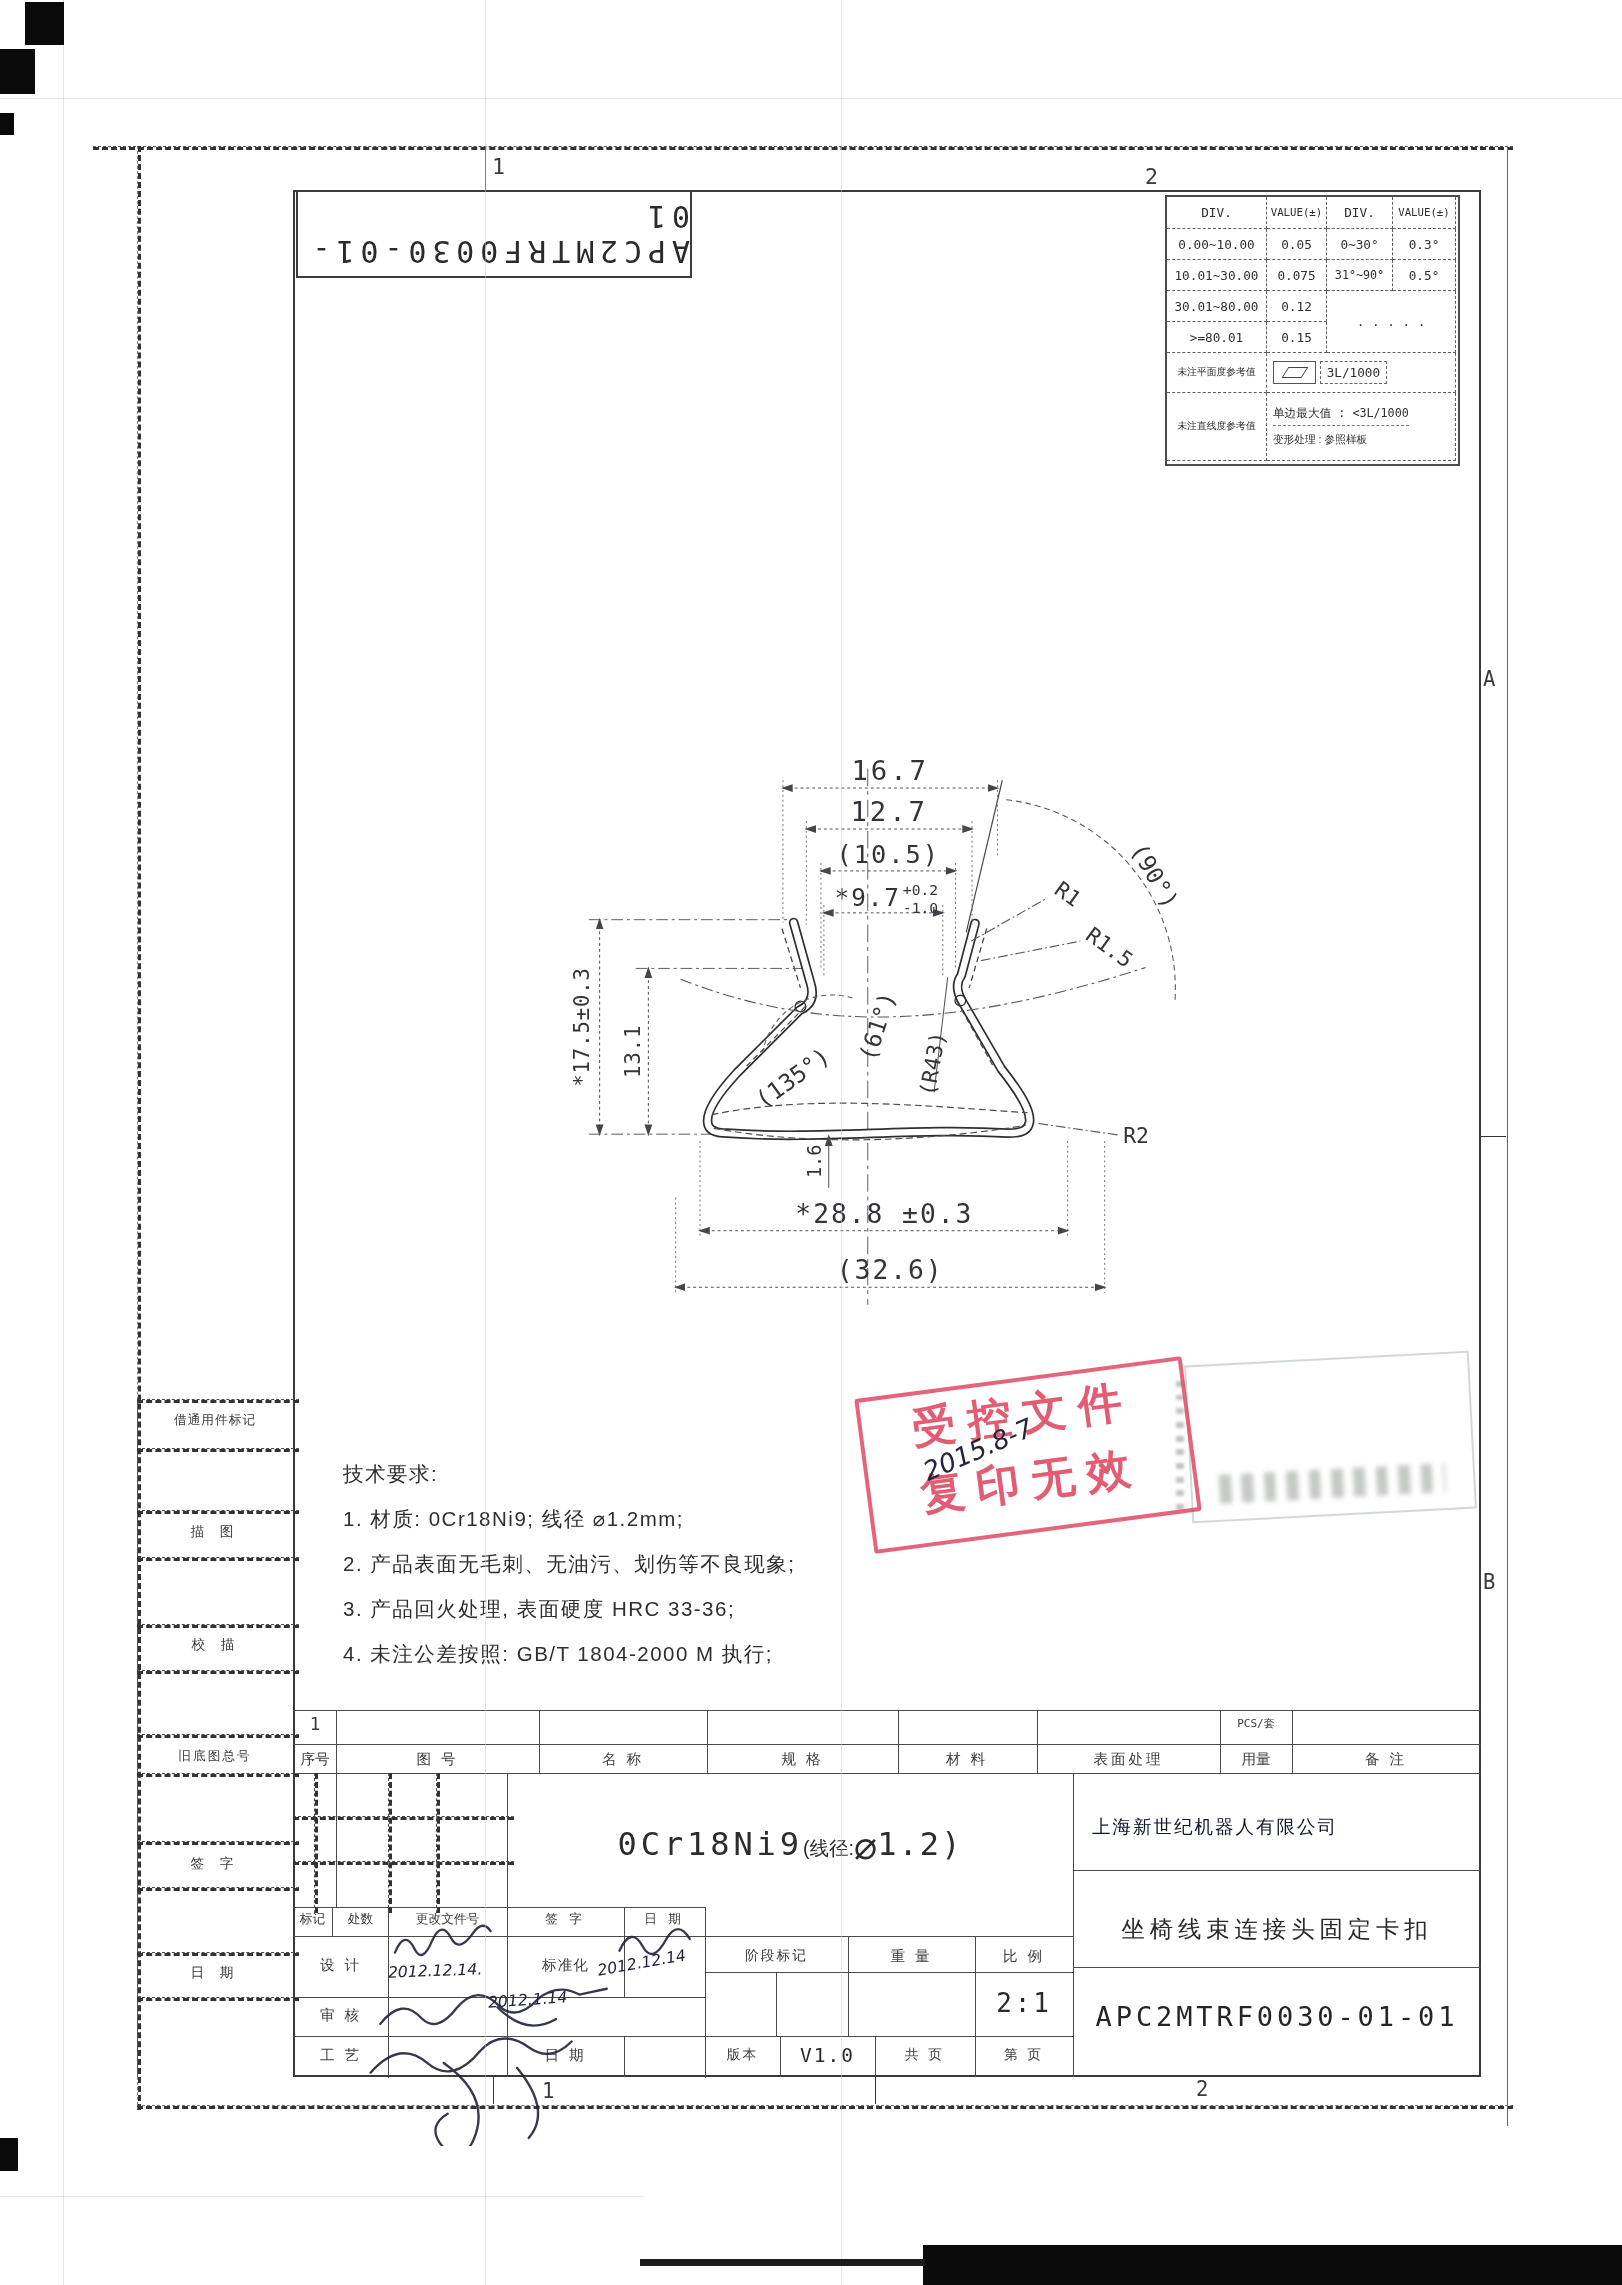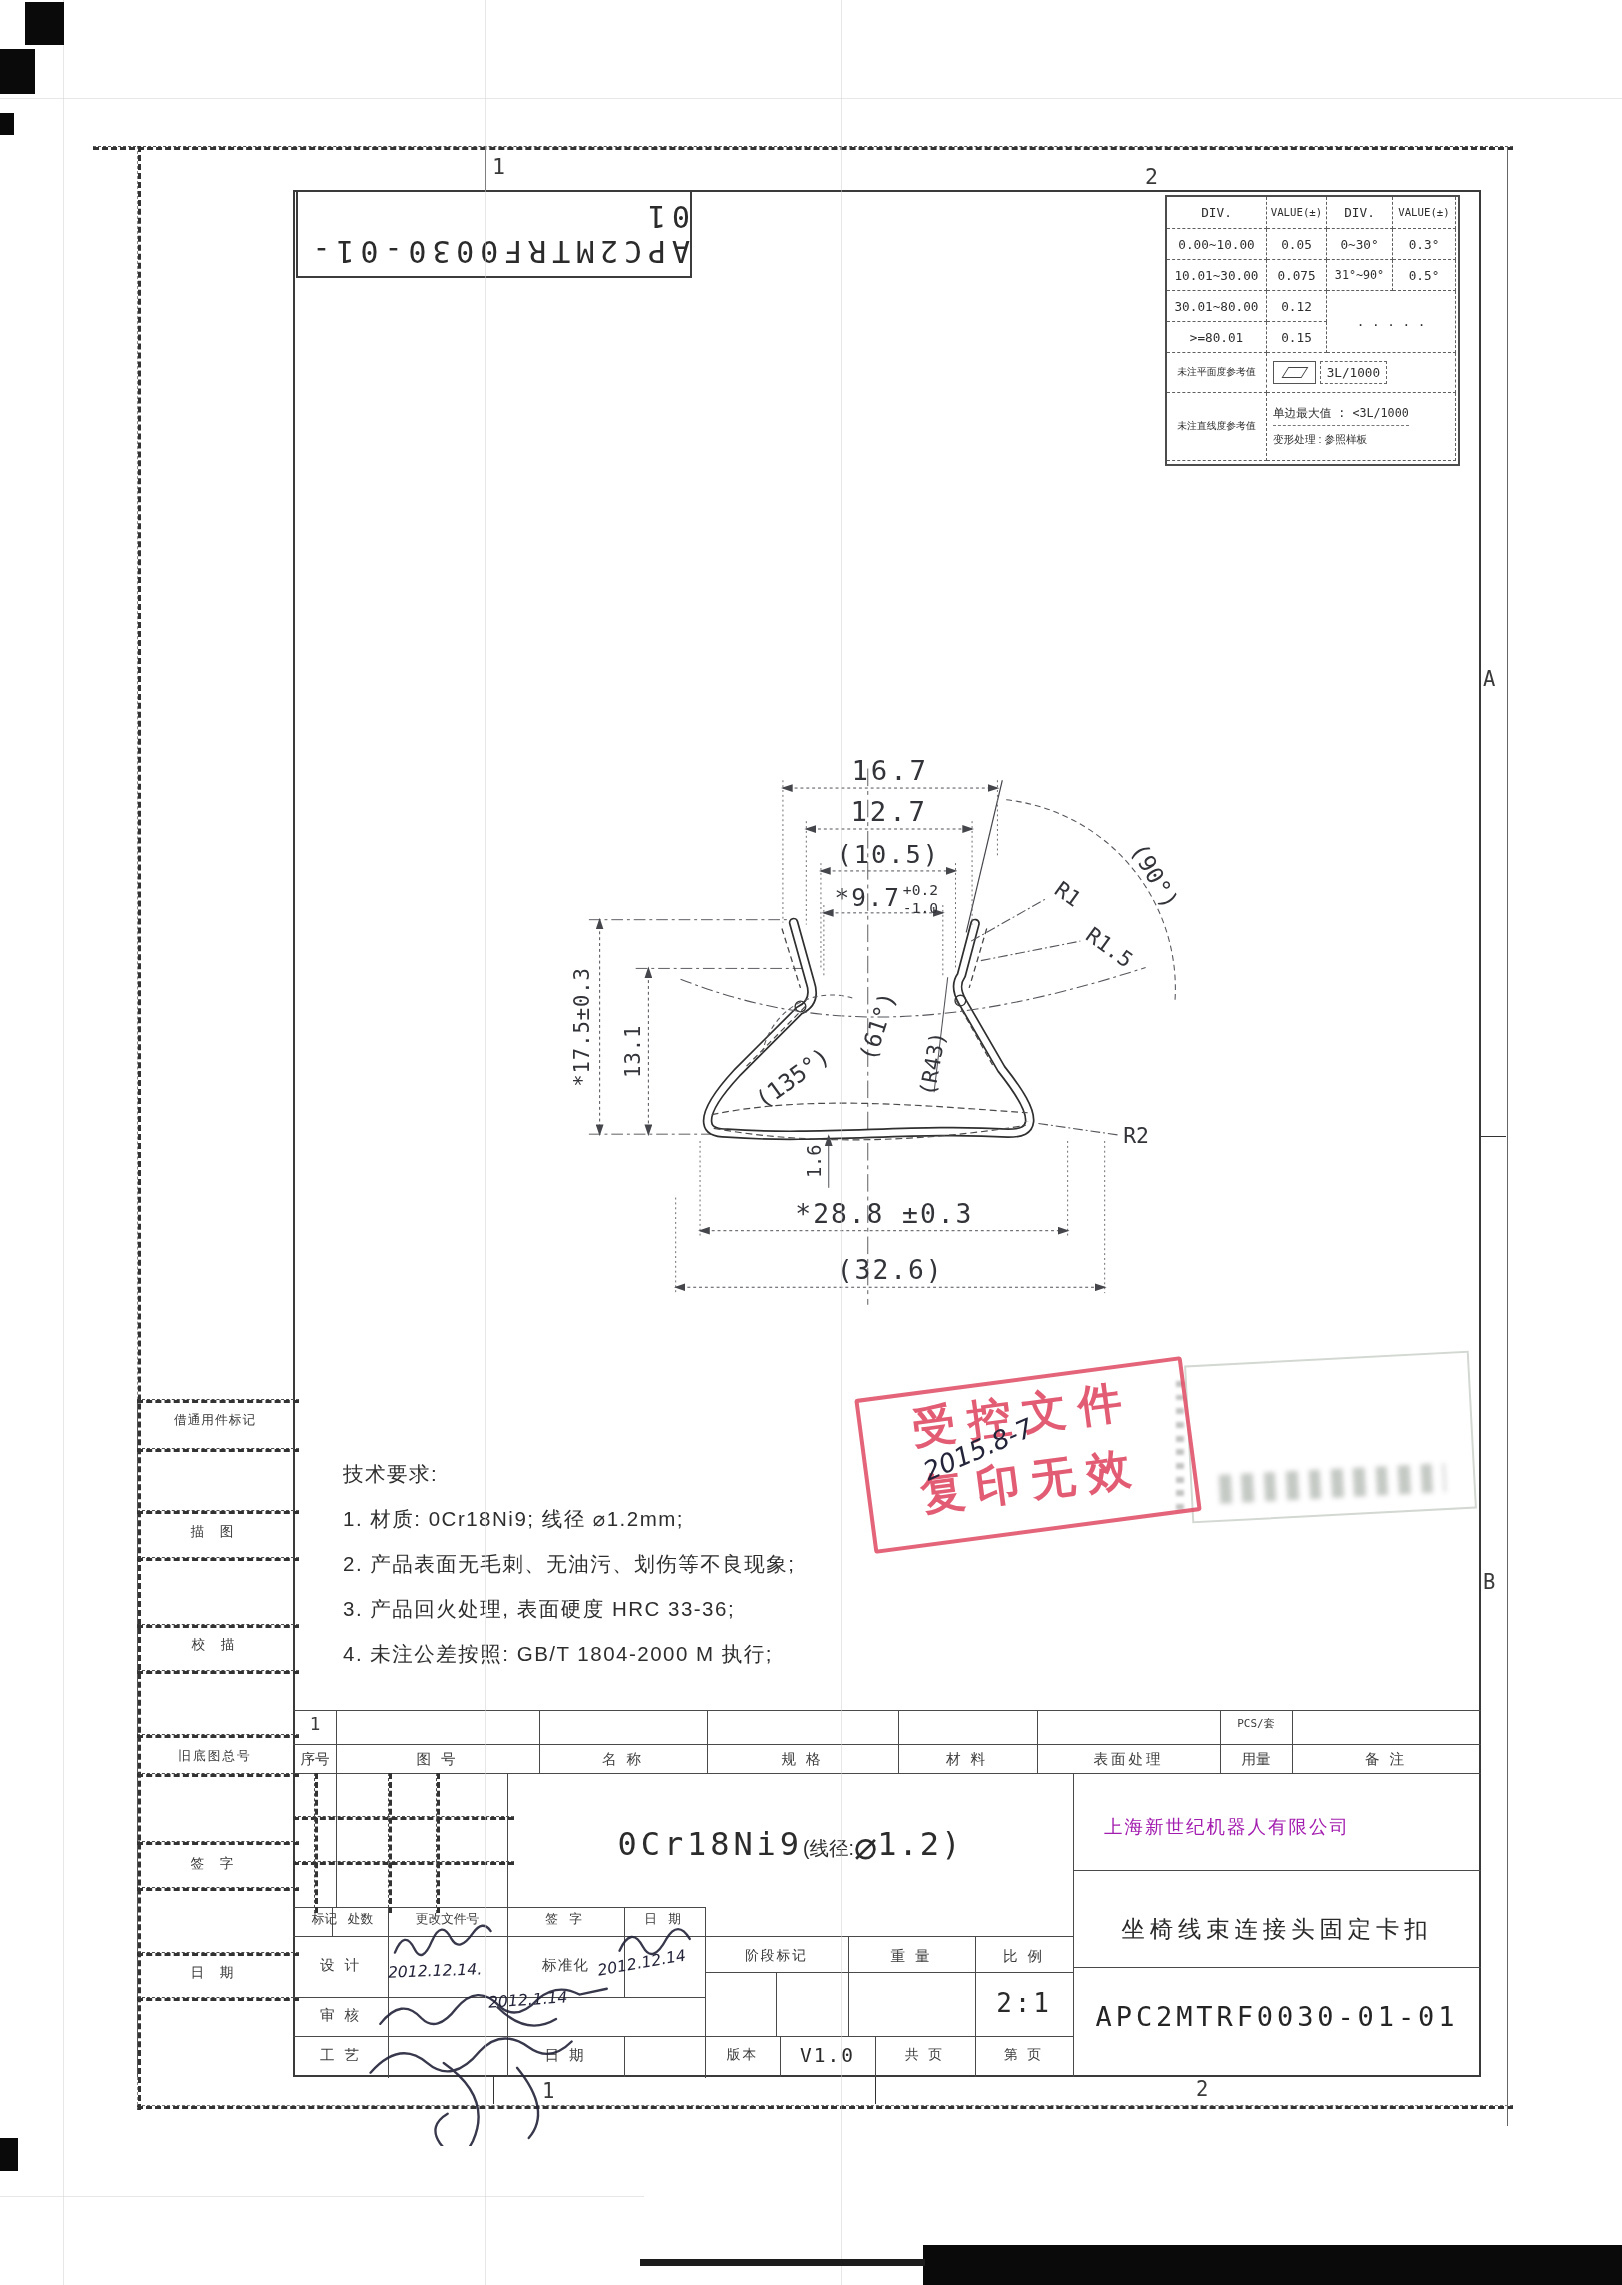--- a/index.html
+++ b/index.html
@@ -271,25 +271,25 @@
     <div class="lbl c tb-lbl" style="left:707px;top:1750px;width:191px;">规 格</div>
     <div class="lbl c tb-lbl" style="left:898px;top:1750px;width:138px;">材 料</div>
     <div class="lbl c tb-lbl" style="left:1037px;top:1750px;width:183px;">表面处理</div>
     <div class="lbl c tb-lbl" style="left:1220px;top:1750px;width:72px;letter-spacing:0;">用量</div>
     <div class="lbl c tb-lbl" style="left:1292px;top:1750px;width:188px;">备 注</div>
 
     <div class="lbl c" style="left:507px;top:1819px;width:566px;color:#2c2c2c;">
       <span class="mono" style="font-size:32px;letter-spacing:3.9px;">0Cr18Ni9</span><span style="font-size:19.5px;">(线径:</span><span style="font-size:39px;position:relative;top:3.9px;">⌀</span><span class="mono" style="font-size:32px;letter-spacing:2px;">1.2)</span>
     </div>
 
-    <div class="lbl" style="left:1092px;top:1814px;font-size:18.5px;letter-spacing:2px;color:#a21caf;margin-left:12px;">上海新世纪机器人有限公司</div>
+    <div class="lbl" style="left:1092px;top:1814px;font-size:18.5px;letter-spacing:2px;color:#0f172a;">上海新世纪机器人有限公司</div>
     <div class="lbl c" style="left:1073px;top:1904px;width:408px;font-size:23.4px;letter-spacing:4.9px;color:#2a2a2a;margin-top:9px;">坐椅线束连接头固定卡扣</div>
     <div class="lbl c mono" style="left:1073px;top:2001px;width:408px;font-size:27px;letter-spacing:3.9px;color:#252525;">APC2MTRF0030-01-01</div>
 
-    <div class="lbl c" style="left:293px;top:1911px;width:39px;font-size:12.7px;margin-left:12px;">标记</div>
+    <div class="lbl c" style="left:293px;top:1911px;width:39px;font-size:12.7px;">标记</div>
     <div class="lbl c" style="left:332px;top:1911px;width:57px;font-size:12.7px;">处数</div>
     <div class="lbl c" style="left:388px;top:1911px;width:119px;font-size:12.7px;">更改文件号</div>
     <div class="lbl c" style="left:507px;top:1911px;width:117px;font-size:12.7px;letter-spacing:3.9px;">签 字</div>
     <div class="lbl c" style="left:624px;top:1911px;width:81px;font-size:12.7px;letter-spacing:3.9px;">日 期</div>
 
     <div class="lbl c tb-lbl" style="left:293px;top:1956px;width:96px;">设 计</div>
     <div class="lbl c tb-lbl" style="left:507px;top:1956px;width:117px;letter-spacing:1px;">标准化</div>
     <div class="lbl c tb-lbl" style="left:293px;top:2006px;width:96px;">审 核</div>
     <div class="lbl c tb-lbl" style="left:293px;top:2046px;width:96px;">工 艺</div>
     <div class="lbl c tb-lbl" style="left:507px;top:2046px;width:117px;">日 期</div>

